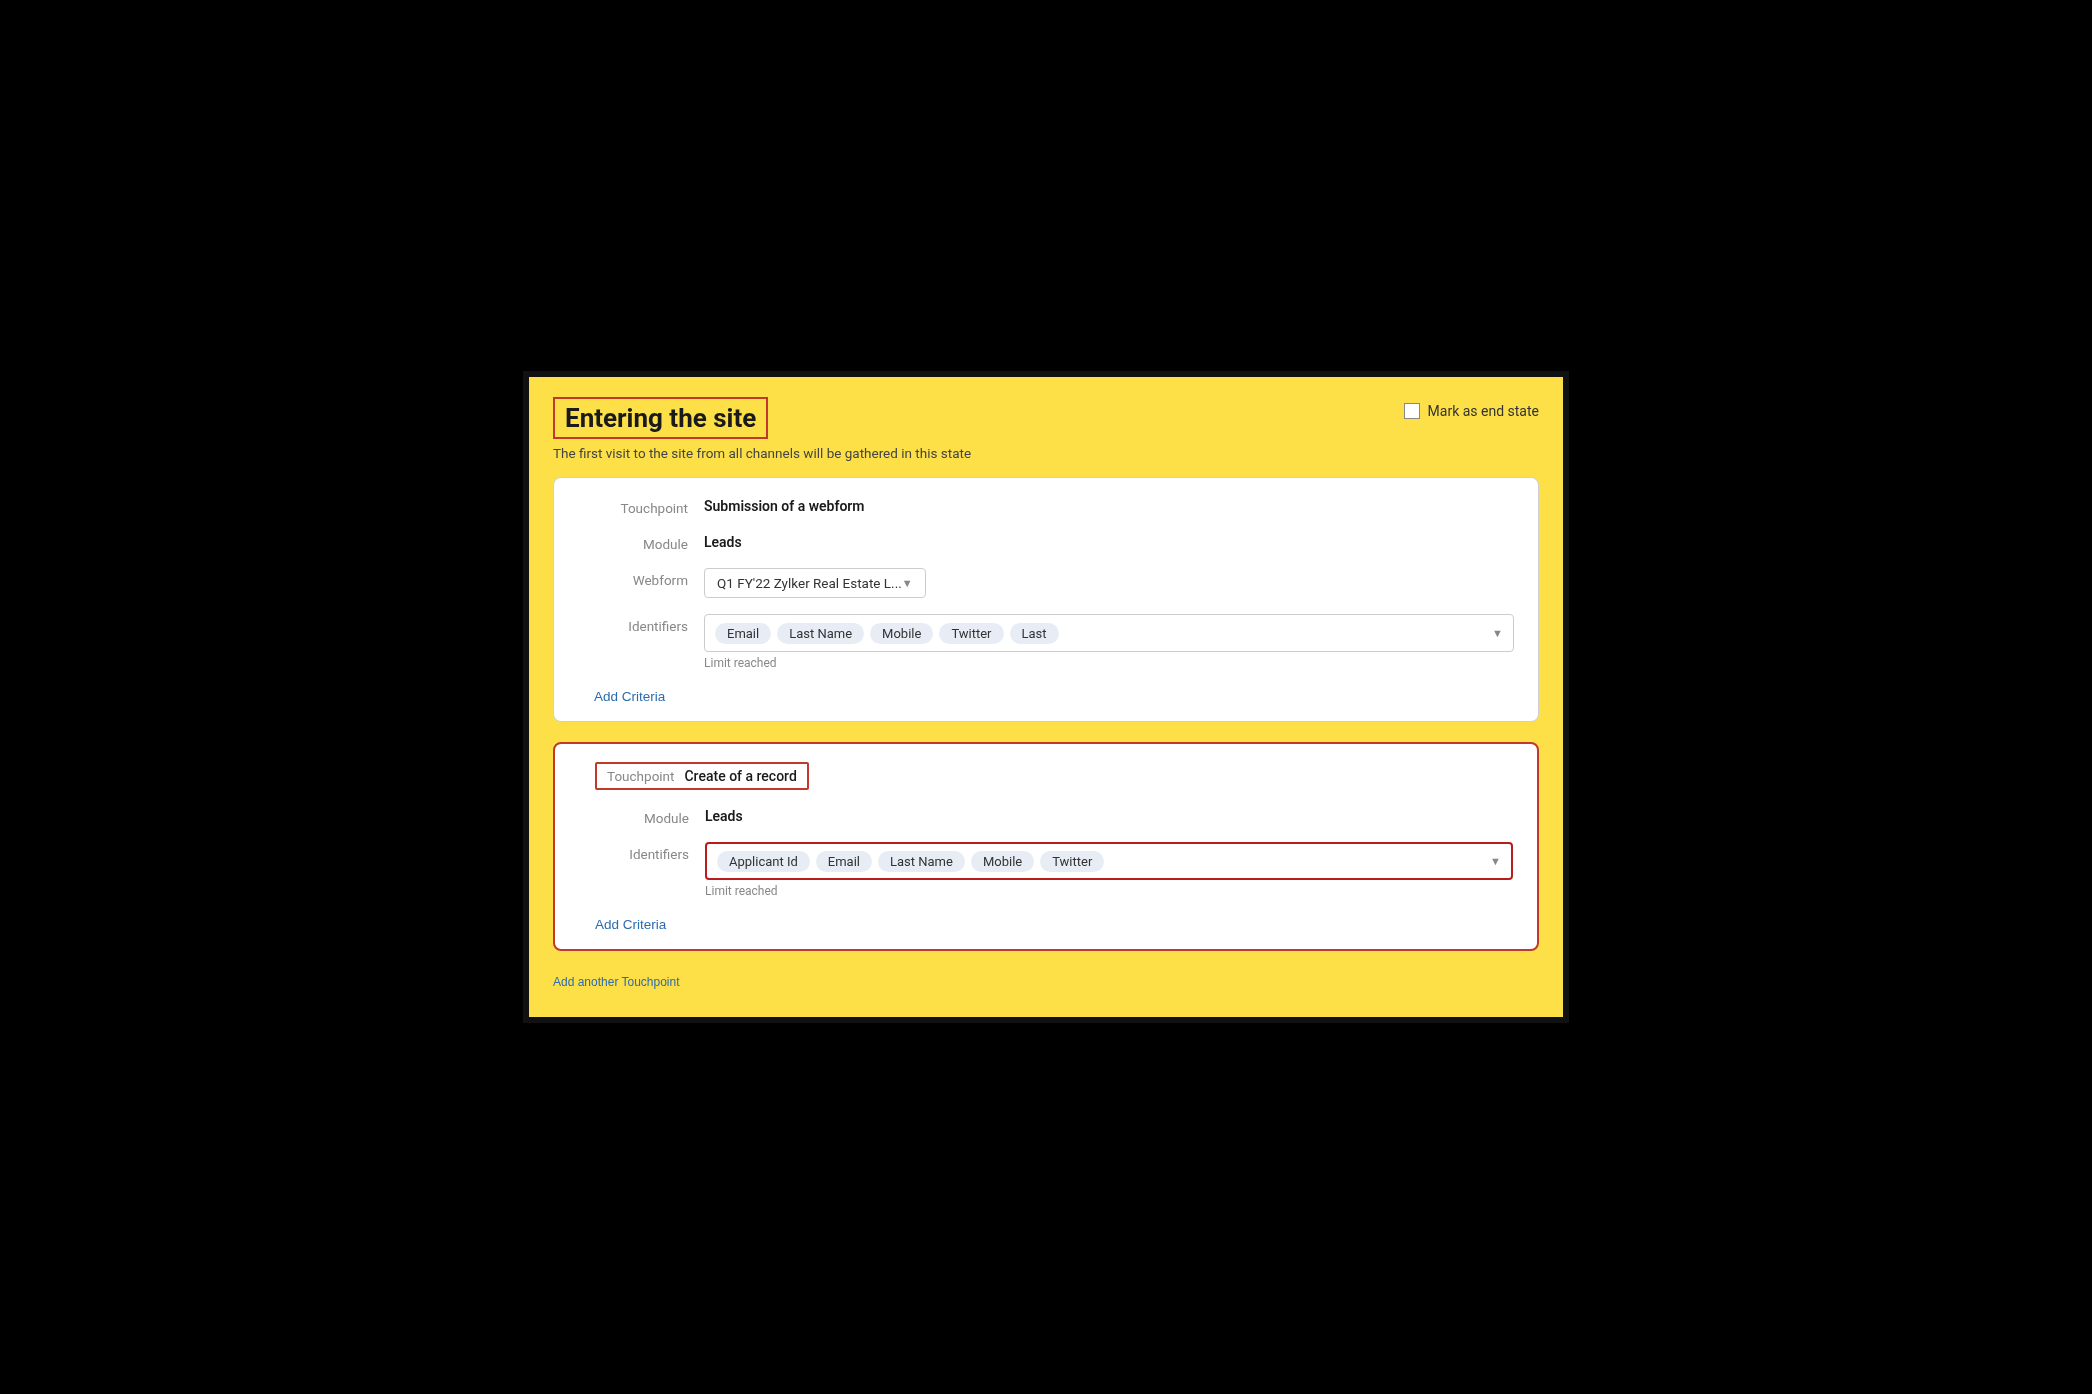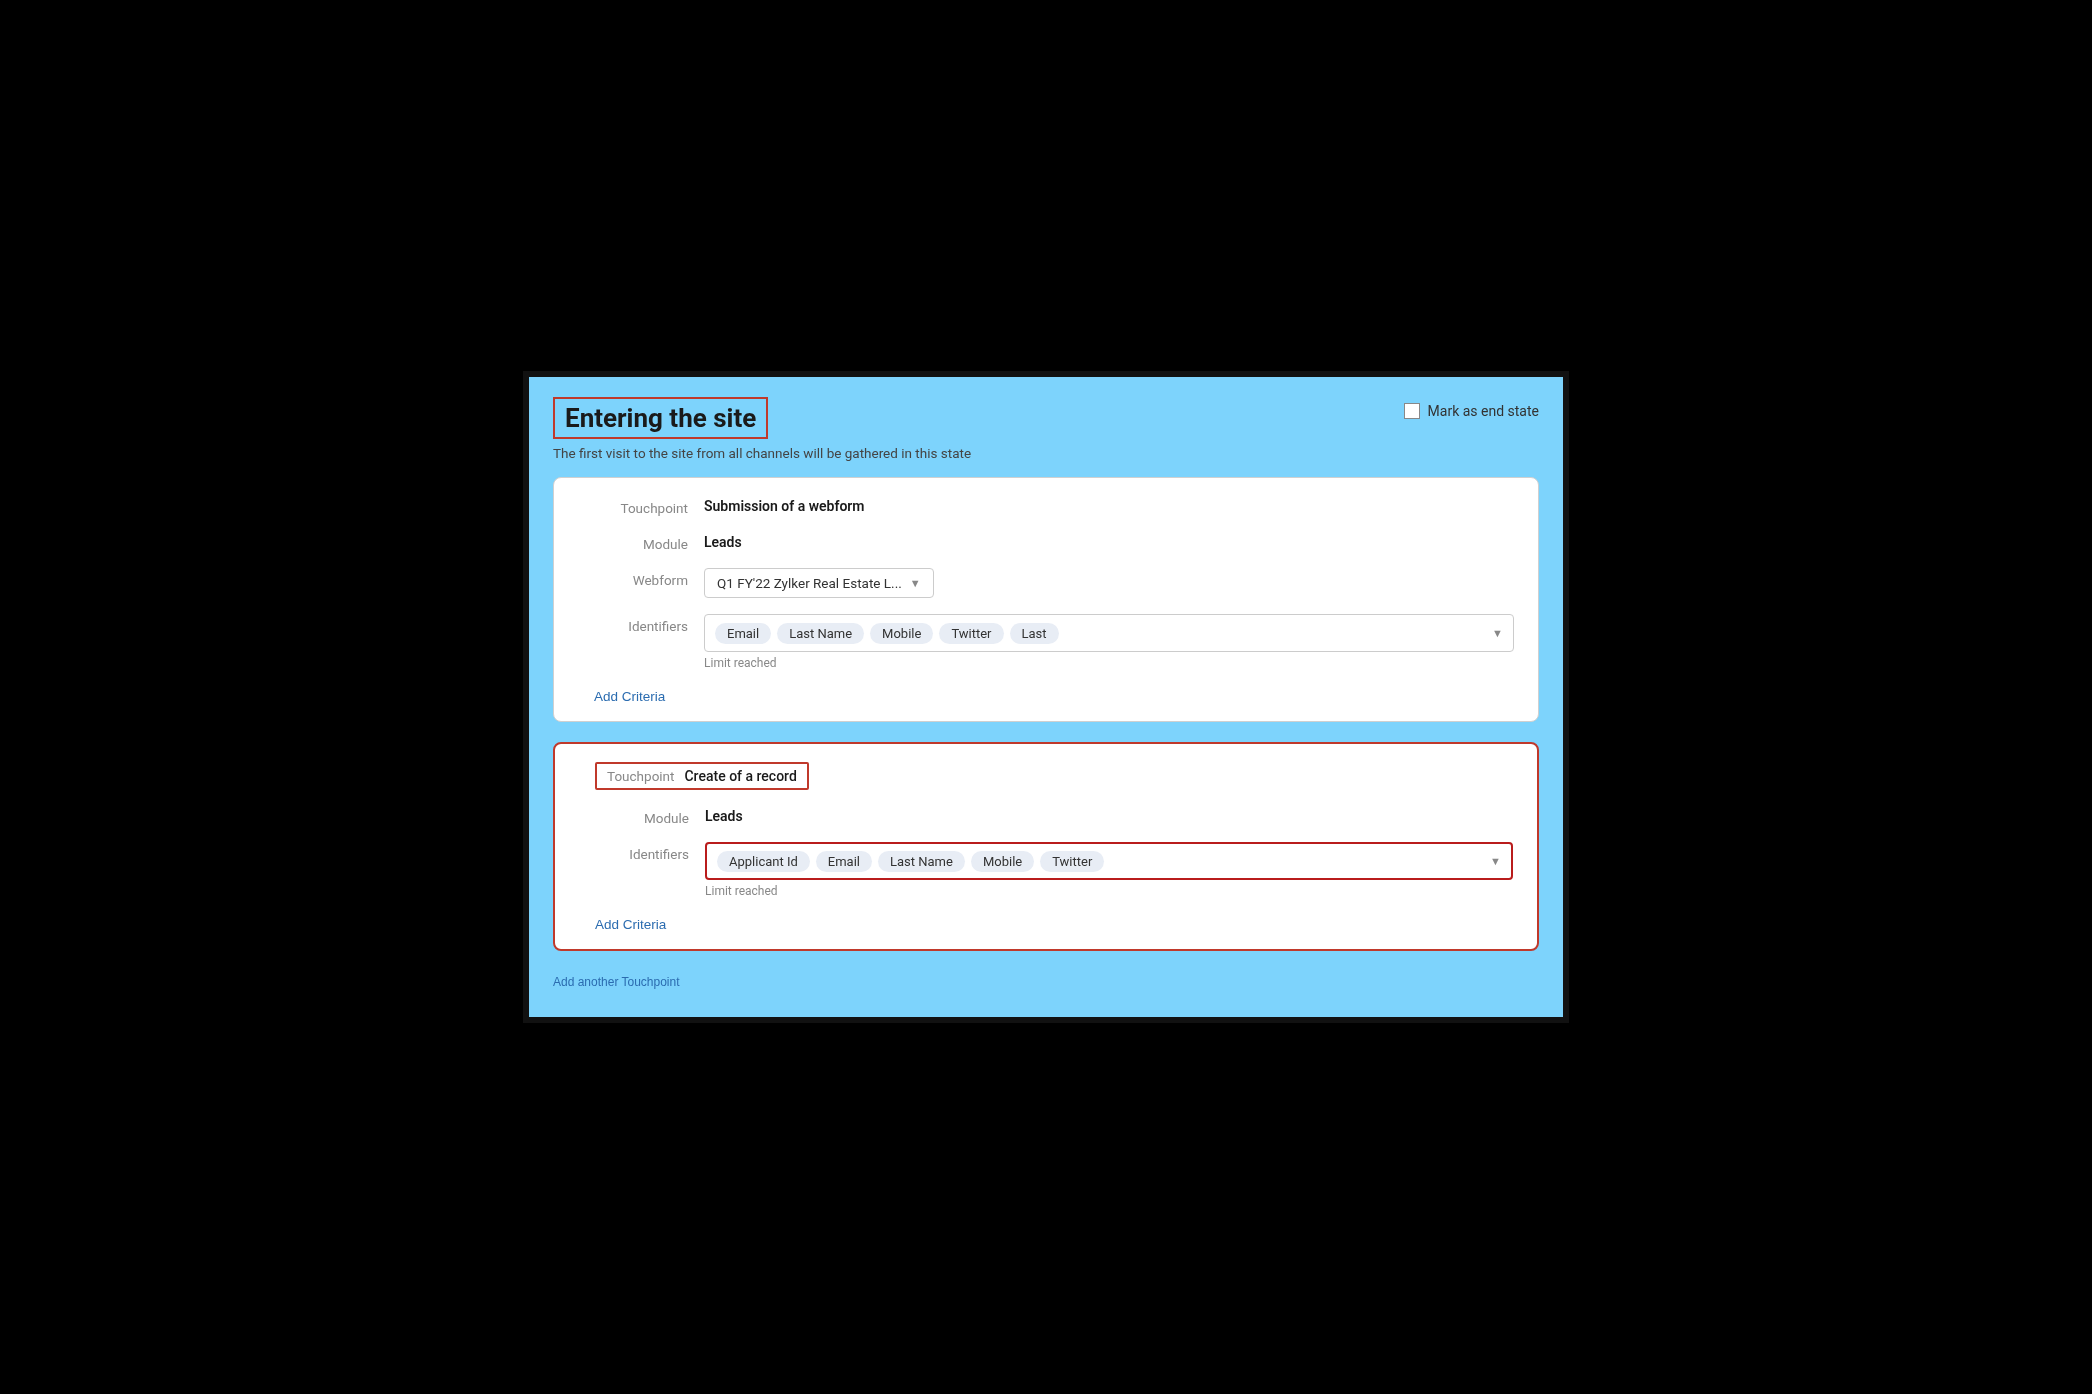--- a/index.html
+++ b/index.html
@@ -6,21 +6,21 @@
     body {
       font-family: -apple-system, BlinkMacSystemFont, 'Segoe UI', Roboto, sans-serif;
       background: #000;
       display: flex;
       align-items: center;
       justify-content: center;
       min-height: 100vh;
       padding: 10px;
     }
     .outer-border {
-      background: #7dd3fc;
+      background: #fde047;
       border: 6px solid #111;
       width: 100%;
       max-width: 1046px;
       padding: 20px 24px 24px 24px;
       position: relative;
     }
     .header-row {
       display: flex;
       align-items: flex-start;
       justify-content: space-between;
@@ -92,21 +92,20 @@
     .webform-select {
       display: flex;
       align-items: center;
       border: 1px solid #ccc;
       border-radius: 4px;
       padding: 6px 12px;
       font-size: 13.5px;
       color: #333;
       background: #fff;
       cursor: pointer;
-      gap: 8px;
     }
     .webform-select .chevron {
       color: #888;
       font-size: 11px;
     }
     .identifiers-container {
       flex: 1;
     }
     .identifiers-box {
       display: flex;

